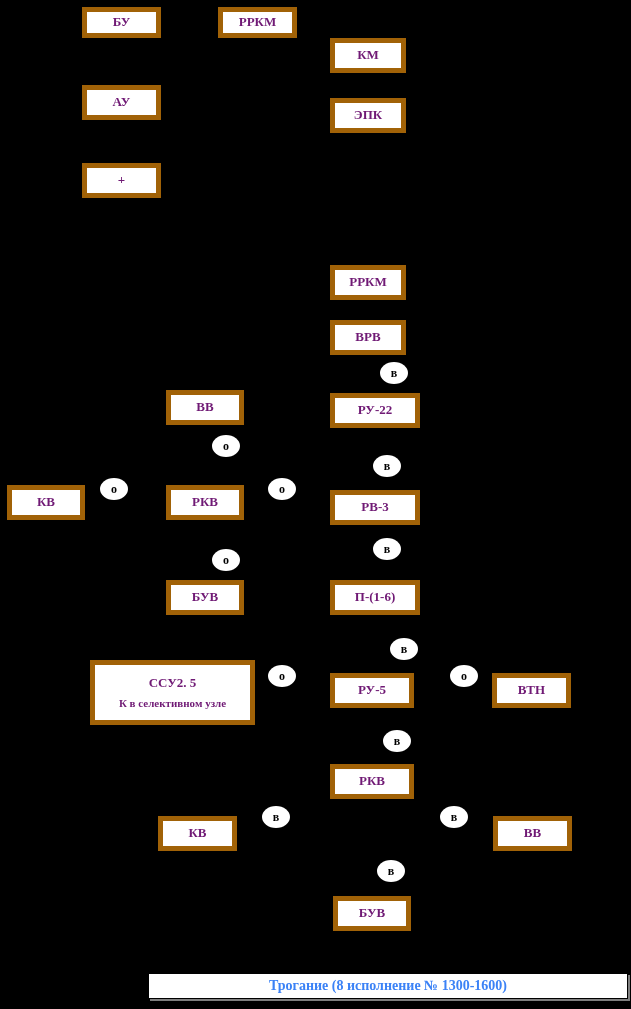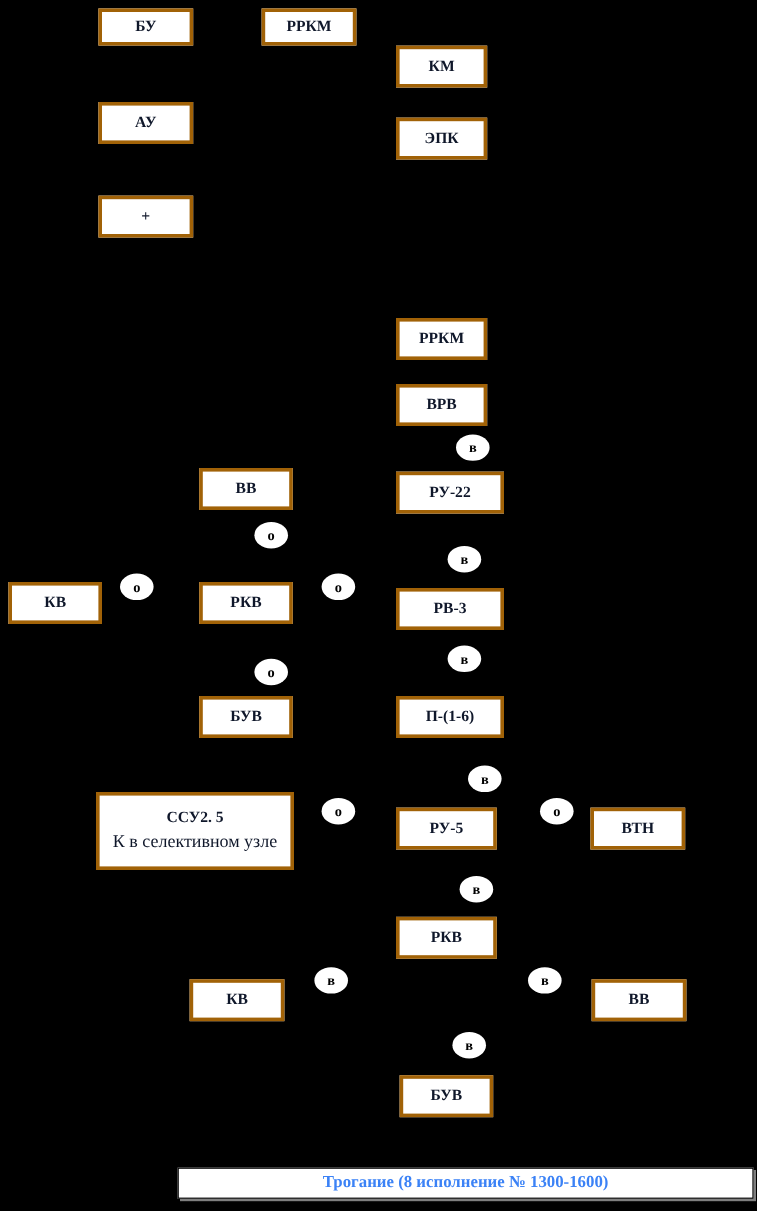--- a/index.html
+++ b/index.html
@@ -17,22 +17,22 @@
   .stage {
     position: absolute;
     left: 0; top: 0;
     width: 631px;
     height: 1009px;
     background: #000000;
   }
   .box {
     position: absolute;
     background: #ffffff;
-    color: #0f172a;
-    border: 3px solid #a16207;
+    color: #701a75;
+    border: 5px solid #a16207;
     box-sizing: border-box;
     display: flex;
     align-items: center;
     justify-content: center;
     font-weight: bold;
     font-size: 13px;
     text-align: center;
     line-height: 1.1;
   }
   .contact {
@@ -50,22 +50,22 @@
   }
   .ssu {
     flex-direction: column;
     padding: 4px 2px;
   }
   .ssu-title {
     font-size: 13px;
     font-weight: bold;
   }
   .ssu-sub {
-    font-size: 15px;
-    font-weight: normal;
+    font-size: 11px;
+    font-weight: bold;
     margin-top: 6px;
   }
   .caption {
     position: absolute;
     left: 148px;
     top: 973px;
     width: 480px;
     height: 26px;
     background: #ffffff;
     color: #3b82f6;
@@ -94,21 +94,21 @@
   <div class="box" style="left:330px;top:320px;width:76px;height:35px">ВРВ</div>
 
   <div class="box" style="left:166px;top:390px;width:78px;height:35px">ВВ</div>
   <div class="box" style="left:330px;top:393px;width:90px;height:35px">РУ-22</div>
   <div class="box" style="left:7px;top:485px;width:78px;height:35px">КВ</div>
   <div class="box" style="left:166px;top:485px;width:78px;height:35px">РКВ</div>
   <div class="box" style="left:330px;top:490px;width:90px;height:35px">РВ-3</div>
   <div class="box" style="left:166px;top:580px;width:78px;height:35px">БУВ</div>
   <div class="box" style="left:330px;top:580px;width:90px;height:35px">П-(1-6)</div>
 
-  <div class="box ssu" style="left:80px;top:660px;width:165px;height:65px">
+  <div class="box ssu" style="left:90px;top:660px;width:165px;height:65px">
     <div class="ssu-title">ССУ2. 5</div>
     <div class="ssu-sub">К в селективном узле</div>
   </div>
   <div class="box" style="left:330px;top:673px;width:84px;height:35px">РУ-5</div>
   <div class="box" style="left:492px;top:673px;width:79px;height:35px">ВТН</div>
   <div class="box" style="left:330px;top:764px;width:84px;height:35px">РКВ</div>
   <div class="box" style="left:158px;top:816px;width:79px;height:35px">КВ</div>
   <div class="box" style="left:493px;top:816px;width:79px;height:35px">ВВ</div>
   <div class="box" style="left:333px;top:896px;width:78px;height:35px">БУВ</div>
 

